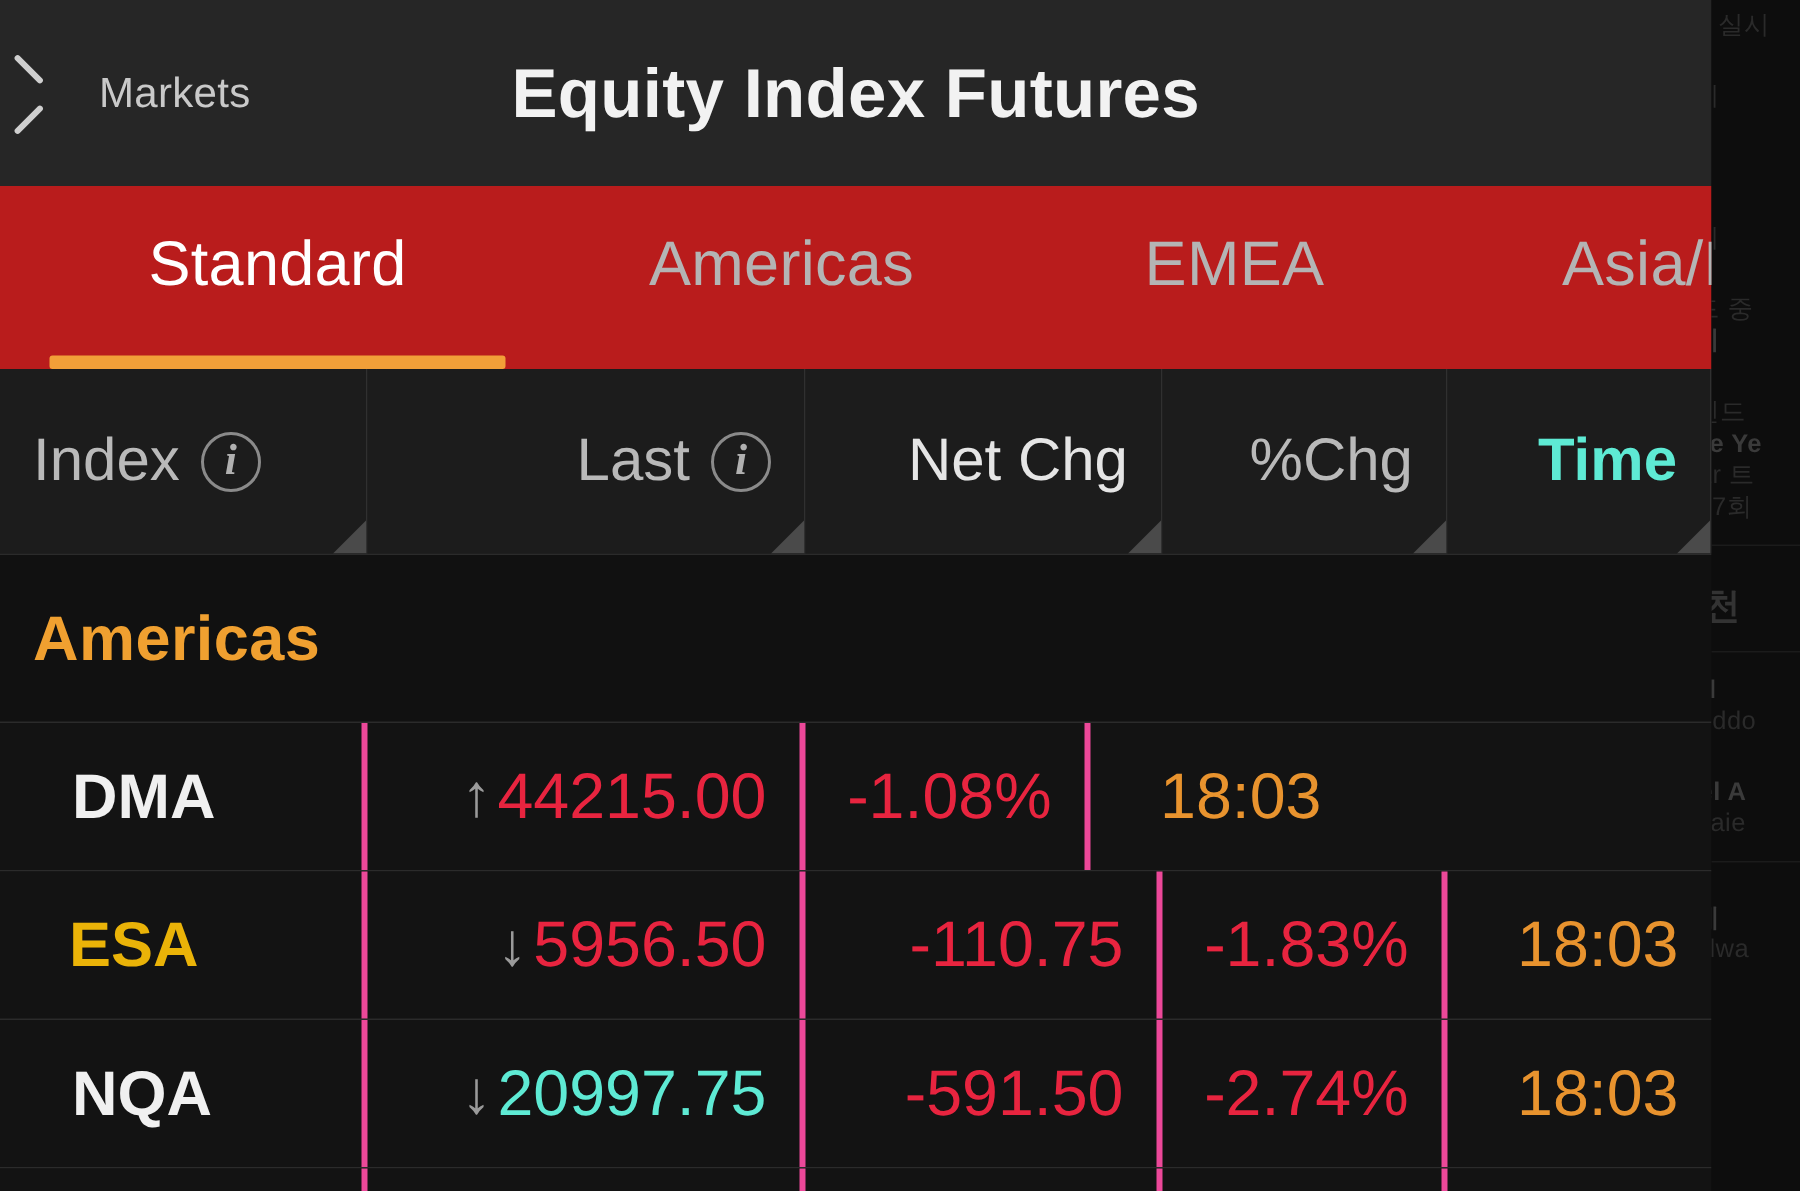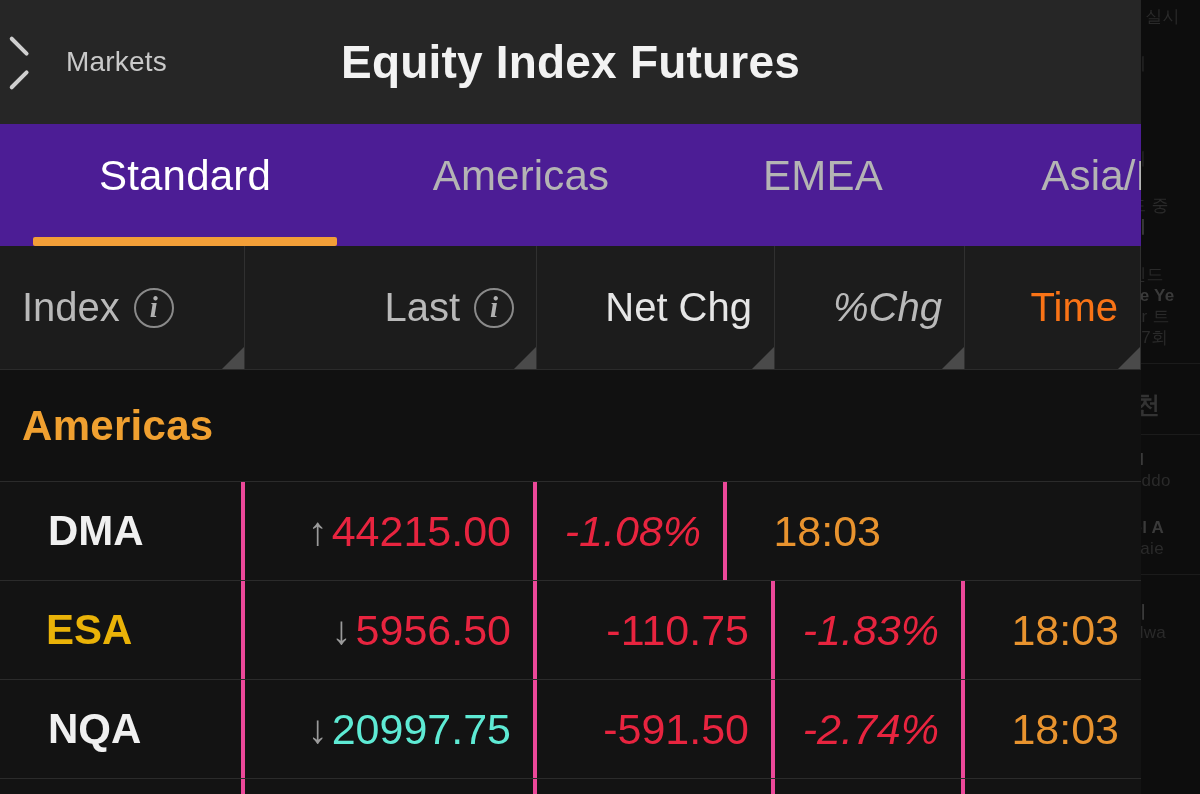--- a/index.html
+++ b/index.html
@@ -92,21 +92,21 @@
     font-size: 46px;
     font-weight: bold;
     letter-spacing: .2px;
     pointer-events: none;
   }
 
   
   .tabbar {
     position: relative;
     height: 122px;
-    background: #4c1d95;
+    background: #b91c1c;
     display: flex;
     align-items: flex-start;
     padding-top: 28px;
   }
   .tab {
     flex: 0 0 auto;
     text-align: center;
     color: #b4b4b4;
     font-size: 42px;
     cursor: pointer;
@@ -169,21 +169,21 @@
     font-style: italic;
     font-weight: bold;
     line-height: 1;
     cursor: pointer;
   }
 
   
   .c0 { width: 245px; }
   .c1 { width: 292px; }
   .c2 { width: 238px; }
-  .c3 { width: 190px; font-style: italic; }
+  .c3 { width: 190px; }
   .c4 { width: 176px; }
 
   .group-row {
     height: 112px;
     display: flex;
     align-items: center;
     padding-left: 22px;
     background: #111111;
     border-bottom: 1px solid #2b2b2b;
   }
@@ -297,21 +297,21 @@
         <span class="sortcorner"></span>
       </div>
       <div class="th c2" style="color: #e5e5e5;">
         <span>Net Chg</span>
         <span class="sortcorner"></span>
       </div>
       <div class="th c3" style="color: rgb(185, 185, 185);">
         <span>%Chg</span>
         <span class="sortcorner"></span>
       </div>
-      <div class="th c4" style="color: #f97316;">
+      <div class="th c4" style="color: #5eead4; font-weight: bold;">
         <span>Time</span>
         <span class="sortcorner"></span>
       </div>
     </div>
 
     <div class="group-row">
       <span class="group-label" style="color: rgb(240, 160, 48);">Americas</span>
     </div>
 
     <div class="trow">

